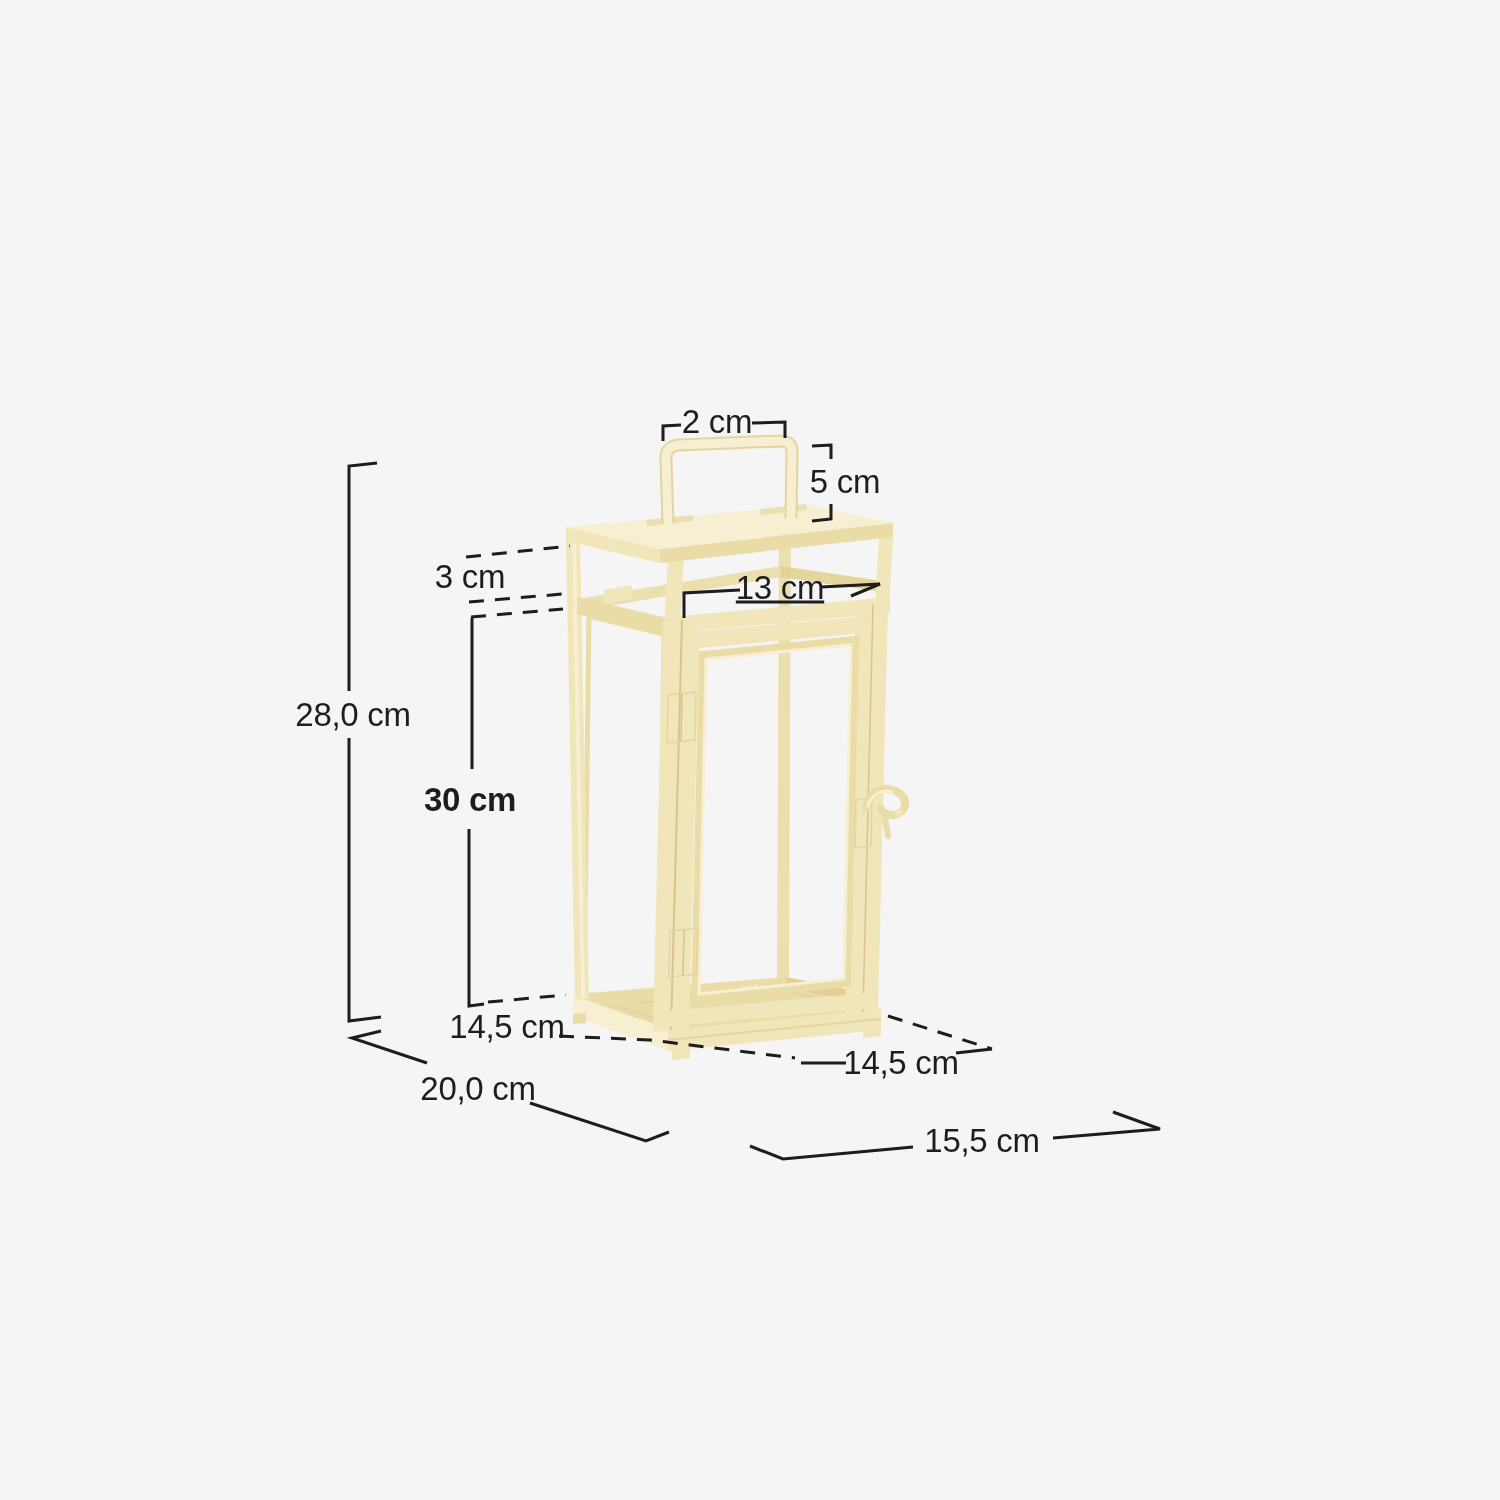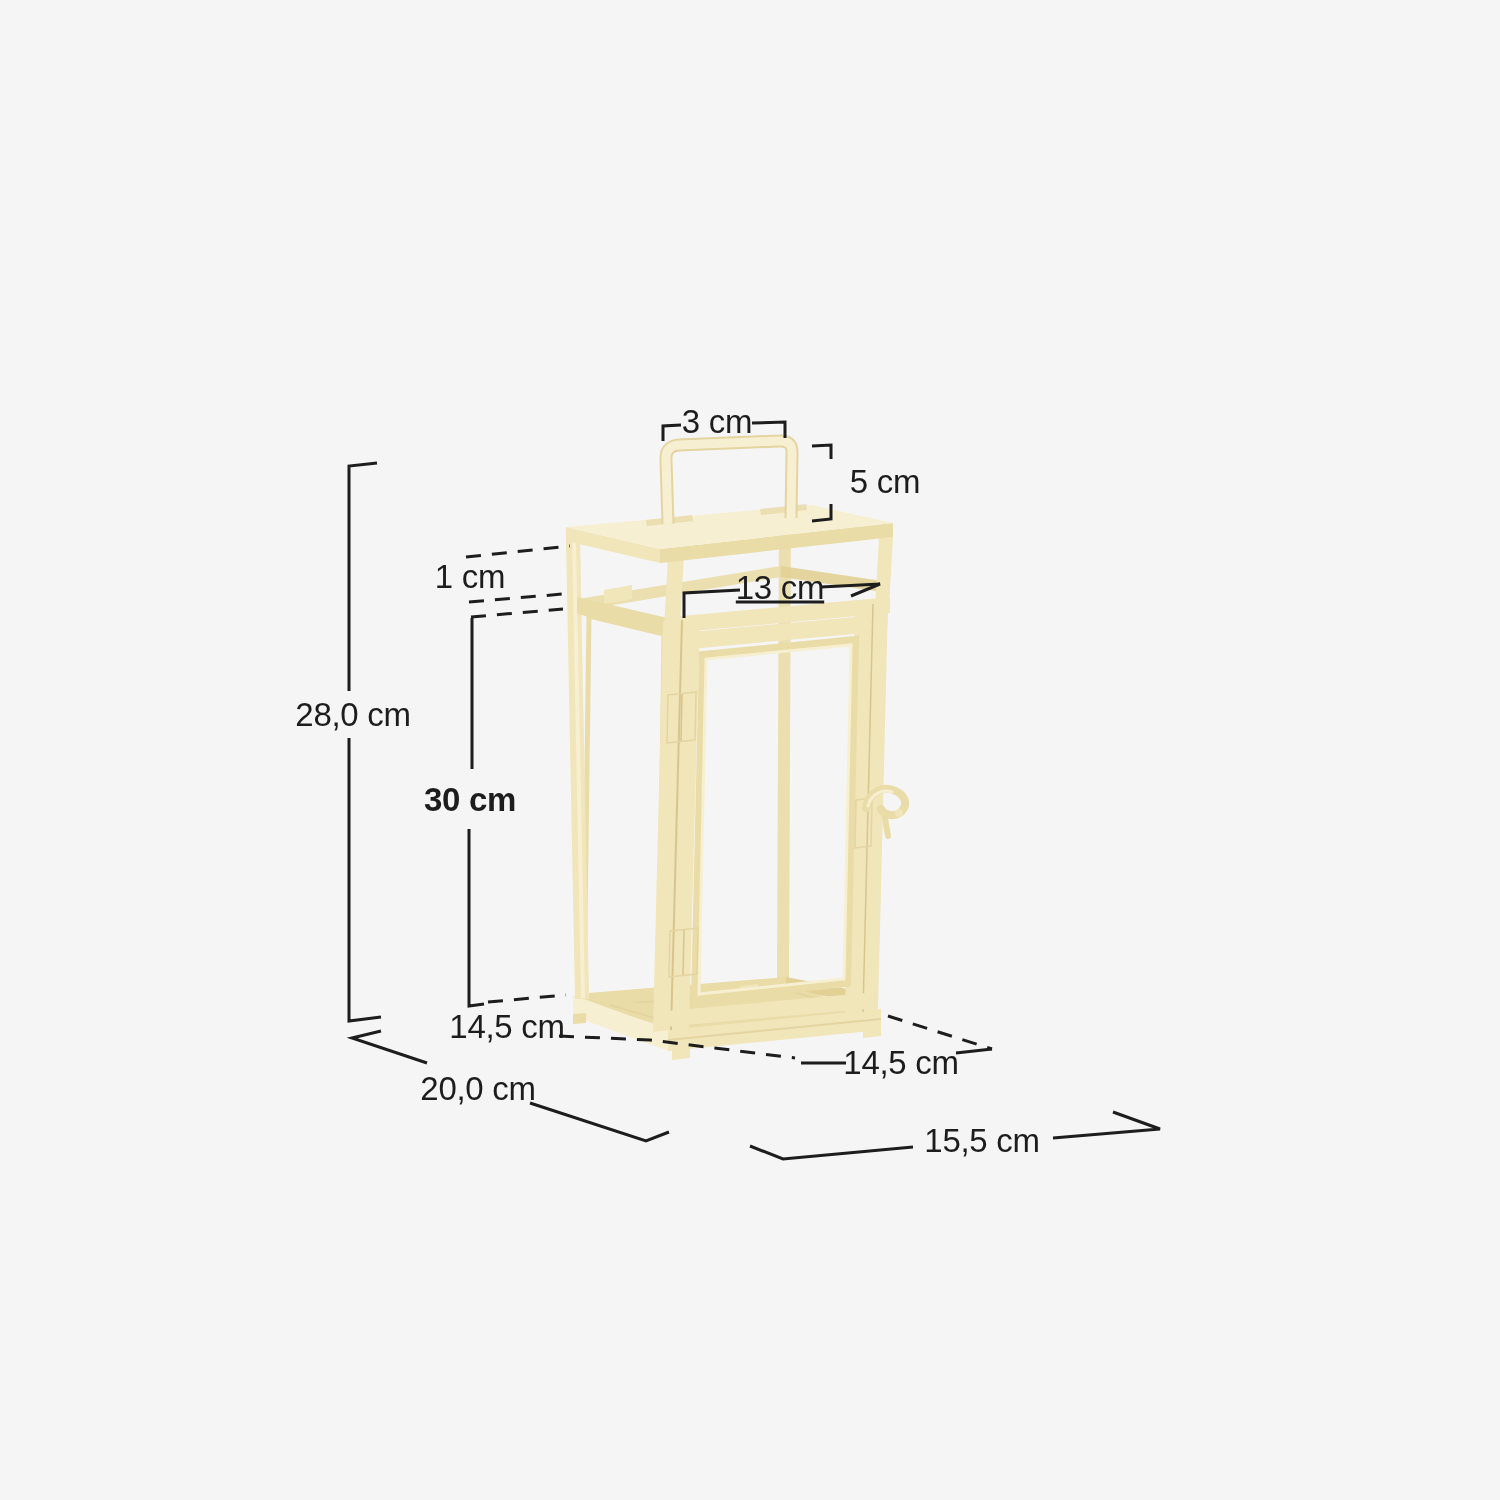--- a/index.html
+++ b/index.html
@@ -130,23 +130,23 @@
       <path class="dim" d="M472,618 L472,769 M469,829 L469,1006 L484,1004"></path>
       <path class="dim-dash" d="M488,1002 L566,995"></path>
       <path class="dim-dash" d="M559,1036 L650,1040 L795,1058"></path>
       <path class="dim" d="M801,1063 L846,1063 M956,1053 L992,1049"></path>
       <path class="dim-dash" d="M888,1016 L992,1049"></path>
       <path class="dim" d="M381,1031 L352,1038 L427,1063 M530,1103 L646,1141 L669,1132"></path>
       <path class="dim" d="M750,1146 L783,1159 L913,1147 M1053,1138 L1160,1129 L1113,1112"></path>
     </g>
   </svg>
 
-  <div class="dim-label" style="left:717px;top:421px;">3 cm</div>
-  <div class="dim-label" style="left:845px;top:481px;margin-left:40px;">5 cm</div>
-  <div class="dim-label" style="left:470px;top:576px;">1 cm</div>
+  <div class="dim-label" style="left:717px;top:421px;">2 cm</div>
+  <div class="dim-label" style="left:845px;top:481px;">5 cm</div>
+  <div class="dim-label" style="left:470px;top:576px;">3 cm</div>
   <div class="dim-label" style="left:780px;top:587px;text-decoration:underline;">13 cm</div>
   <div class="dim-label" style="left:353px;top:714px;">28,0 cm</div>
   <div class="dim-label" style="left:470px;top:799px;font-weight:bold;">30 cm</div>
   <div class="dim-label" style="left:507px;top:1026px;">14,5 cm</div>
   <div class="dim-label" style="left:901px;top:1062px;">14,5 cm</div>
   <div class="dim-label" style="left:478px;top:1088px;">20,0 cm</div>
   <div class="dim-label" style="left:982px;top:1140px;">15,5 cm</div>
 </div>
 
 </body></html>

